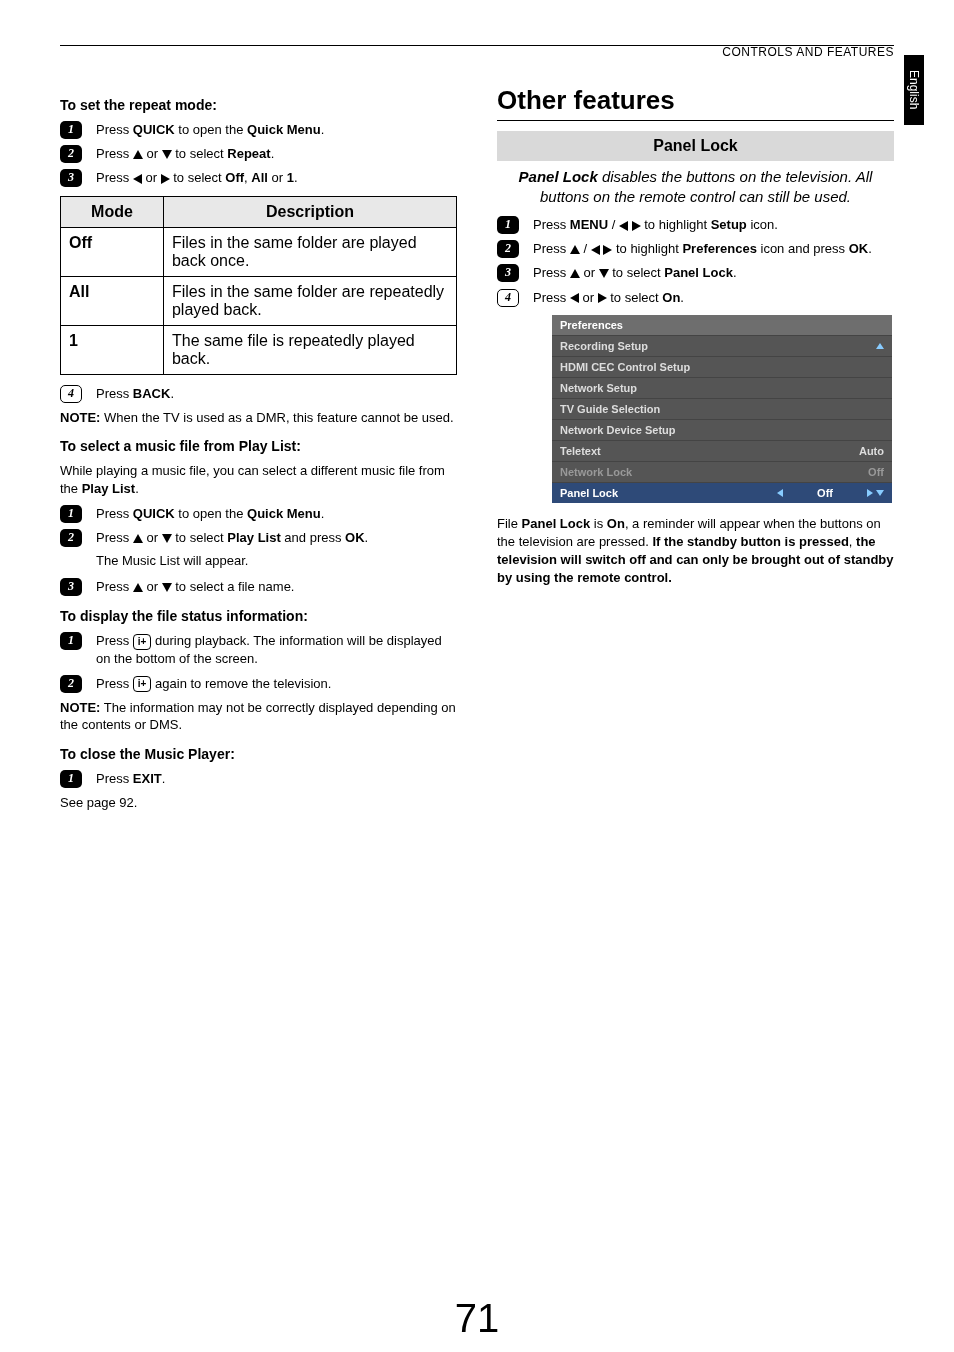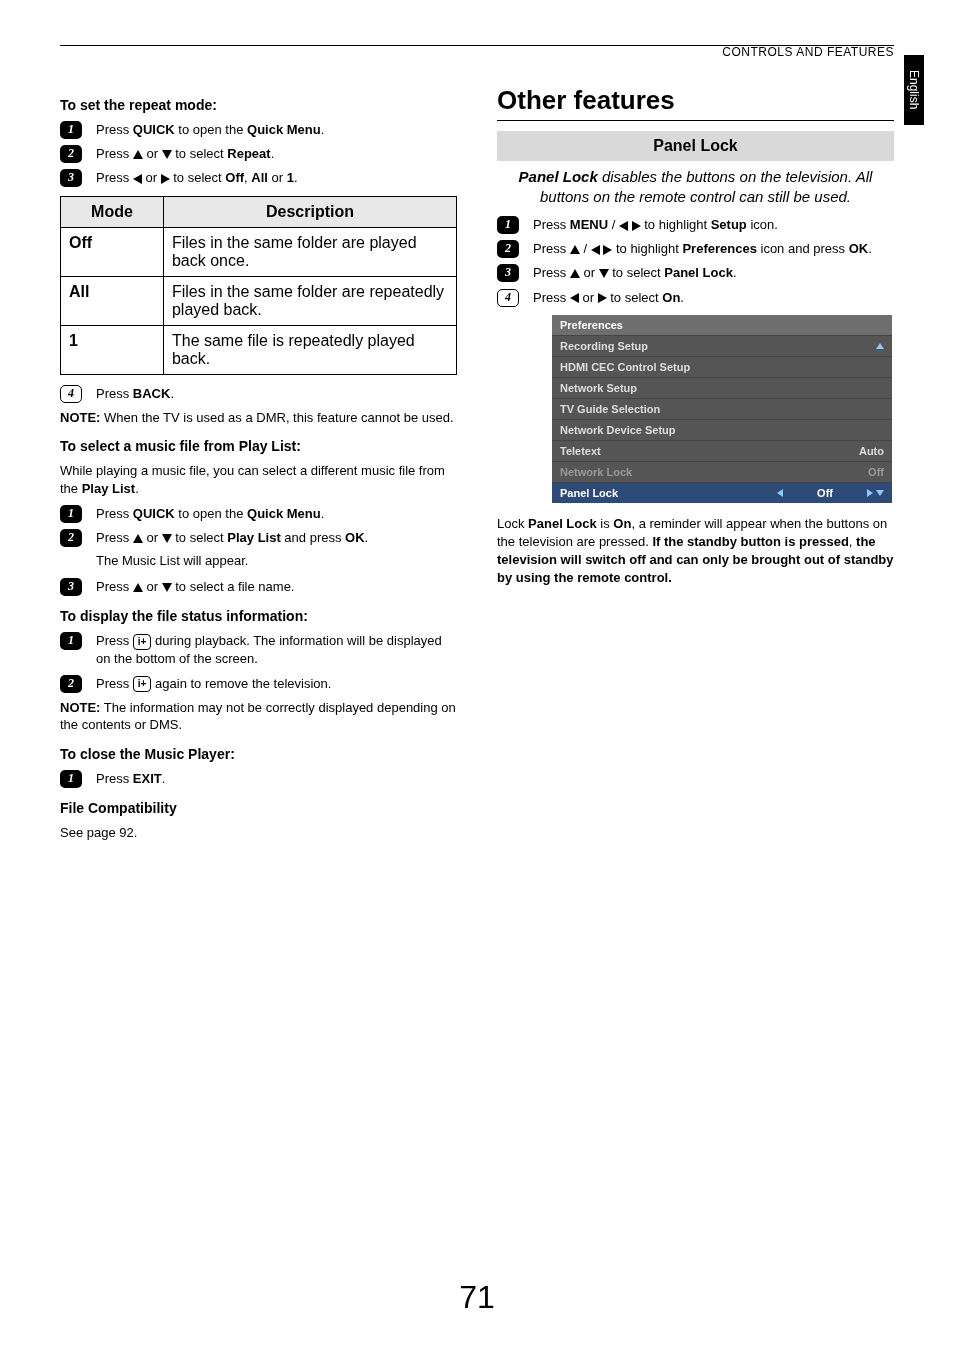--- a/index.html
+++ b/index.html
@@ -186,24 +186,24 @@
   .pref-panel .caret {
     width:0;height:0;border-top:4px solid transparent;border-bottom:4px solid transparent;
   }
   .pref-panel .caret.l { border-right:6px solid #8cf; margin-right:4px;}
   .pref-panel .caret.r { border-left:6px solid #8cf; margin-left:4px;}
   .pref-panel .valgroup { display:flex; align-items:center; gap:30px;}
   .pref-panel .upc { width:0;height:0;border-left:4px solid transparent;border-right:4px solid transparent;border-bottom:6px solid #8cf;}
   .pref-panel .dnc { width:0;height:0;border-left:4px solid transparent;border-right:4px solid transparent;border-top:6px solid #8cf;}
   .page-num {
     position:absolute;
-    bottom:36px;
+    bottom:11px;
     left:0; right:0;
     text-align:center;
-    font-size:32px;
+    font-size:40px;
   }
 </style>
 </head>
 <body>
 
 <div class="header-text">CONTROLS AND FEATURES</div>
 <div class="header-line"></div>
 <div class="side-tab">English</div>
 
 <div class="columns">
@@ -313,21 +313,20 @@
     </div>
 
     <div class="subhead">To close the Music Player:</div>
     <div class="step">
       <div class="step-num">1</div>
       <div class="step-text">
         <span>Press </span><b>EXIT</b><span>.</span>
       </div>
     </div>
 
-    <div class="subhead">File Compatibility</div>
     <div class="body-text">See page 92.</div>
 
   </div>
 
   <div class="col right">
     <div class="section-title">Other features</div>
     <div class="section-rule"></div>
 
     <div class="feature-bar">Panel Lock</div>
     <div class="italic-desc">
@@ -395,19 +394,19 @@
           <span class="val">Off</span>
           <span style="display:flex;align-items:center;gap:3px">
             <span class="caret r"></span>
             <span class="dnc"></span>
           </span>
         </span>
       </div>
     </div>
 
     <div class="body-text">
-      <span>Lock </span><b>Panel Lock</b><span> is </span><b>On</b><span>, a reminder will appear when the buttons on the television are pressed. </span><b>If the standby button is pressed</b><span>, </span><b>the television will switch off and can only be brought out of standby by using the remote control.</b>
+      <span>File </span><b>Panel Lock</b><span> is </span><b>On</b><span>, a reminder will appear when the buttons on the television are pressed. </span><b>If the standby button is pressed</b><span>, </span><b>the television will switch off and can only be brought out of standby by using the remote control.</b>
     </div>
 
   </div>
 </div>
 
 <div class="page-num">71</div>
 
 </body></html>

